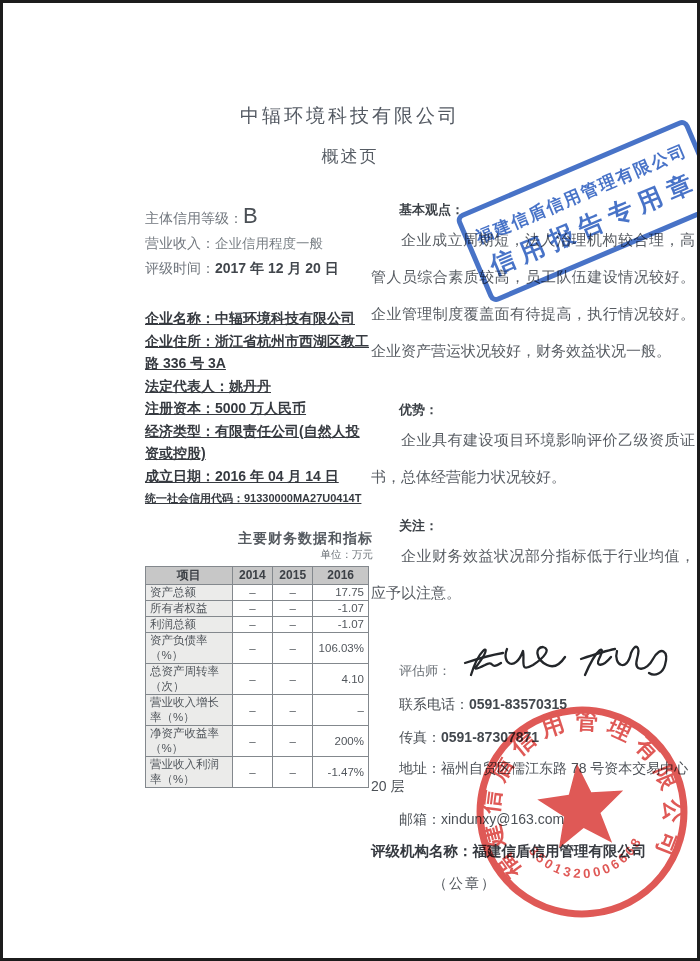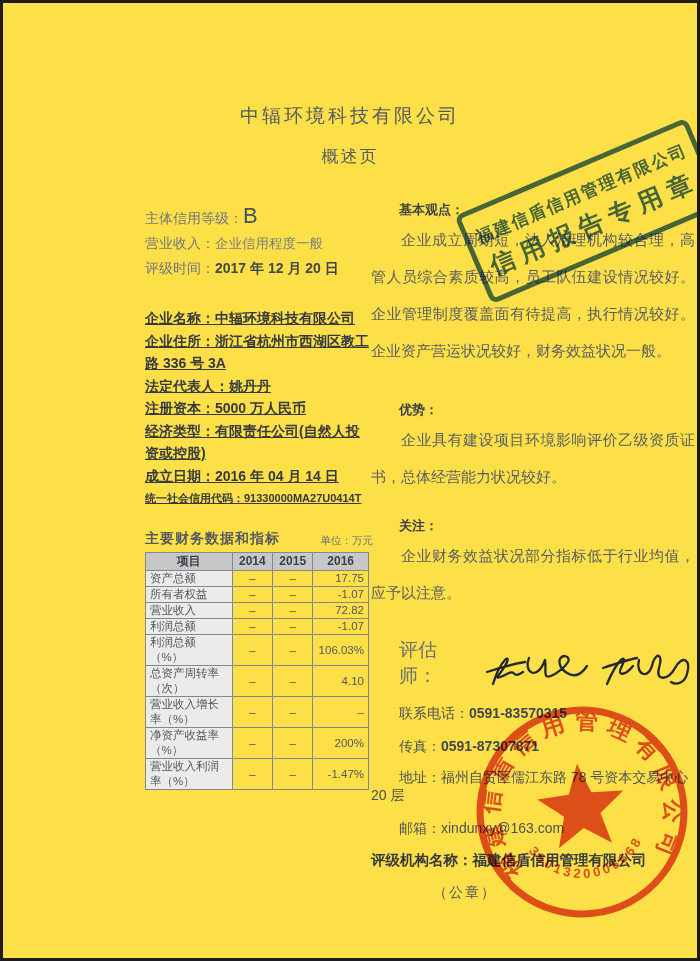--- a/index.html
+++ b/index.html
@@ -1,20 +1,20 @@
 <!DOCTYPE html>
 <html><head>
 <meta charset="utf-8">
 <style>
   * { margin:0; padding:0; box-sizing:border-box; }
   html,body { background:#e9e9e9; }
   body { font-family:"Liberation Sans","DejaVu Sans",sans-serif; }
   .page {
     position:relative; width:700px; height:961px; margin:0 auto;
-    background:#fde047; border:3px solid #1c1c1c; overflow:hidden;
+    background:#ffffff; border:3px solid #1c1c1c; overflow:hidden;
     color:#4a4f55;
   }
 
   
   .title-block { position:absolute; top:100px; left:0; width:100%; text-align:center; }
   .doc-title { font-size:19px; letter-spacing:3px; color:#535962; font-weight:500; }
   .doc-subtitle { font-size:17px; letter-spacing:2px; color:#565c64; margin-top:16px; }
 
   
   .left-col  { position:absolute; left:142px; top:200px; width:228px; }
@@ -26,21 +26,21 @@
   .grade { font-size:22px; color:#4a4f55; font-weight:400; }
   .meaning-val { color:#7a8086; font-weight:normal; font-size:13.5px; }
 
   
   .company-block { margin-top:26px; font-size:14px; font-weight:bold; color:#363a40; line-height:22.5px;text-decoration:underline; }
   .info-line { }
   .info-line.small { font-size:11px; white-space:nowrap; }
 
   
   .table-block { margin-top:20px; }
-  .table-caption { display:flex; justify-content:space-between; align-items:flex-end; margin-bottom:4px; }
+  .table-caption { display:flex; justify-content:flex-start; align-items:flex-end; margin-bottom:4px;flex-direction:column; }
   .table-title { font-size:14px; color:#555a60; font-weight:bold; letter-spacing:1px; }
   .table-unit { font-size:10.5px; color:#6a7076; }
   table.fin { border-collapse:collapse; width:224px; font-size:11.5px; color:#51565c; }
   table.fin th, table.fin td { border:1px solid #83888d; height:16px; padding:0 4px; }
   table.fin th { background:#c7c7c7; color:#3c4046; font-size:12px; }
   table.fin td.lbl { background:#ebebea; text-align:left; width:102px; }
   table.fin td.c { text-align:center; width:42px; }
   table.fin td.v { text-align:right; width:56px; }
 
   
@@ -48,21 +48,21 @@
   .sec-text { font-size:15px; color:#585d63; line-height:37px; text-align:justify; text-indent:2em; margin-top:2px; }
   .spacer-lg { height:32px; } .spacer-md { height:22px; }
 
   
   .contact-block { margin-top:26px; font-size:14px; color:#4c5157; }
   .contact-line { margin:0 0 13px 28px; line-height:20px; }
   .contact-line .cv { color:#43484e; font-weight:bold; }
   .agency-line { margin:2px 0 14px 0; font-weight:bold; color:#363a40; font-size:14.5px; }
   .seal-note { margin-left:62px; font-size:14px; color:#50555b; letter-spacing:2px; }
   .assessor-row { display:flex; align-items:flex-end; margin:0 0 8px 28px; }
-  .assessor-row .lab { font-size:19px; color:#6a7076; padding-bottom:6px; }
+  .assessor-row .lab { font-size:13px; color:#6a7076; padding-bottom:6px; }
   .sig { margin-left:6px; }
   .addr-wrap { margin:0 0 13px 0; }
   .addr-wrap .first { margin-left:28px; }
 
   
   .stamp-blue {
     position:absolute; left:460px; top:160px; width:252px; height:96px;
     border:5px solid #2e5fc0; border-radius:8px;
     transform:rotate(-23deg);
     display:flex; flex-direction:column; justify-content:center; align-items:center;
@@ -134,33 +134,27 @@
               <td class="c">–</td>
               <td class="v">17.75</td>
             </tr>
           <tr>
               <td class="lbl">所有者权益</td>
               <td class="c">–</td>
               <td class="c">–</td>
               <td class="v">-1.07</td>
             </tr>
           <tr>
-              <td class="lbl">营业收入</td>
-              <td class="c">–</td>
-              <td class="c">–</td>
-              <td class="v">72.82</td>
-            </tr>
-          <tr>
               <td class="lbl">利润总额</td>
               <td class="c">–</td>
               <td class="c">–</td>
               <td class="v">-1.07</td>
             </tr>
           <tr>
-              <td class="lbl">利润总额（%）</td>
+              <td class="lbl">资产负债率（%）</td>
               <td class="c">–</td>
               <td class="c">–</td>
               <td class="v">106.03%</td>
             </tr>
           <tr>
               <td class="lbl">总资产周转率（次）</td>
               <td class="c">–</td>
               <td class="c">–</td>
               <td class="v">4.10</td>
             </tr>

